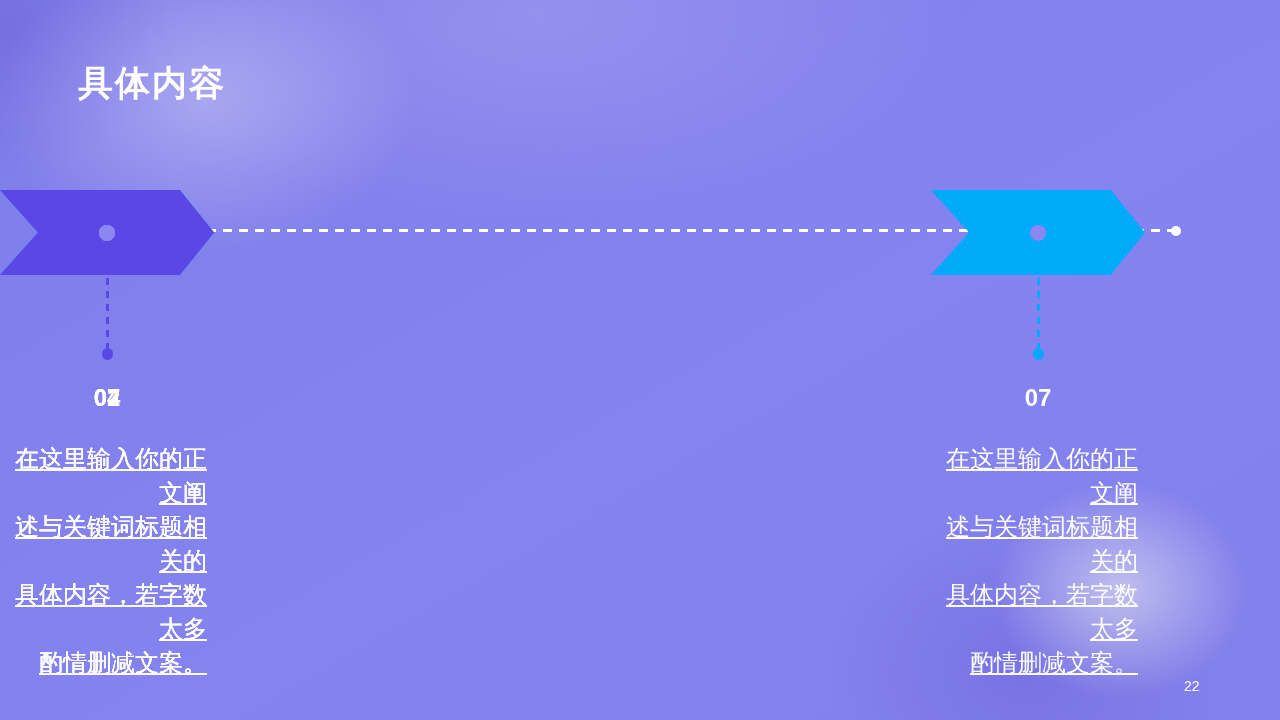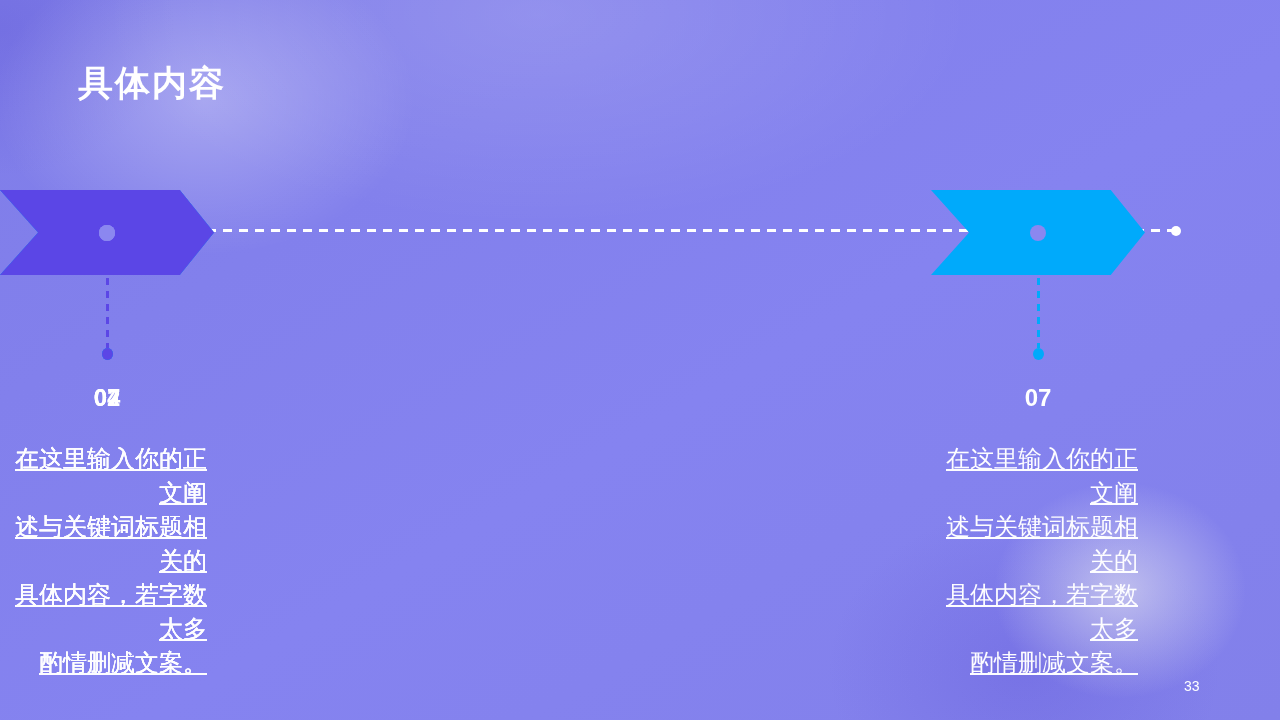--- a/index.html
+++ b/index.html
@@ -124,13 +124,13 @@
   <div class="node-circle"></div>
   <div class="v-dash purple"></div>
   <div class="v-dot purple"></div>
   <div class="step-number">04</div>
   <div class="step-body">在这里输入你的正文阐
 述与关键词标题相关的
 具体内容，若字数太多
 酌情删减文案。</div>
 </div>
 
-<div class="page-number">33</div>
+<div class="page-number">22</div>
 
 </body></html>

